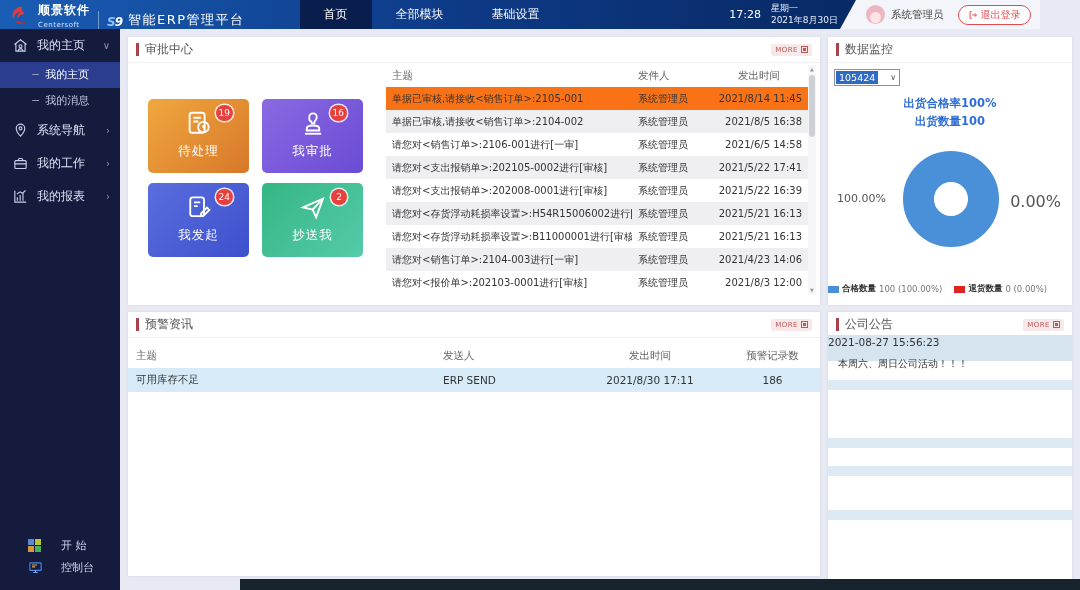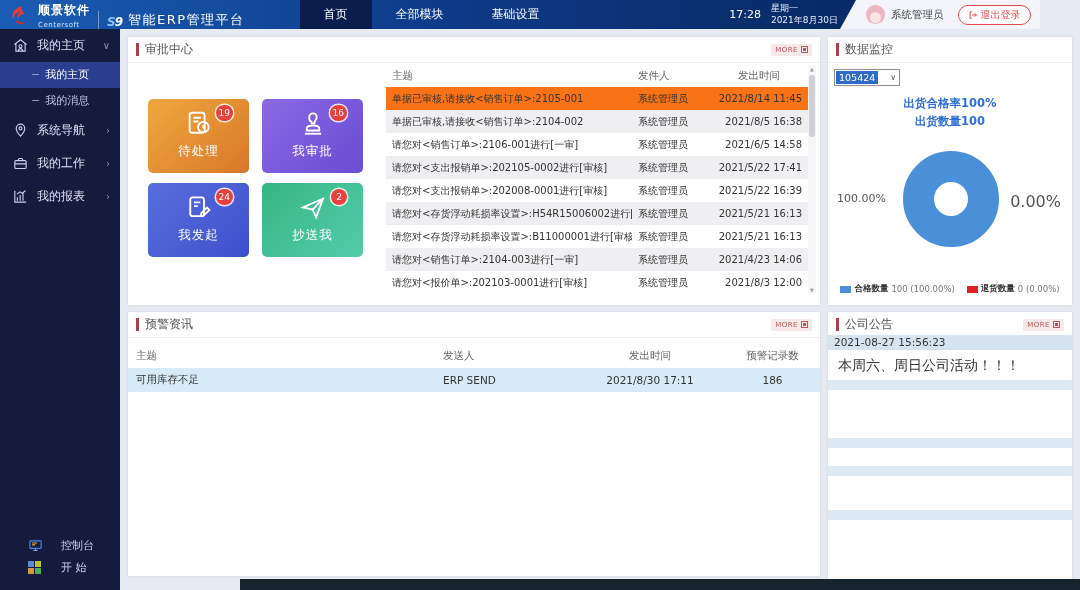--- a/index.html
+++ b/index.html
@@ -87,41 +87,41 @@
   
   #panel-monitor{left:708px;top:8px;width:244px;height:268px}
   .period-select{position:absolute;left:6px;top:32px;width:66px;height:17px;border:1px solid #8a8f99;background:#fff;
     display:flex;align-items:center;cursor:pointer}
   .period-select .val{background:#2f6bc4;color:#fff;font-size:9.5px;padding:1px 3px;margin-left:1px}
   .period-select .chev{margin-left:auto;margin-right:3px;color:#555;font-size:8px}
   .stat-lines{position:absolute;left:0;top:58px;width:244px;text-align:center;color:#2e6cd6;font-weight:bold;font-size:11.5px;line-height:1.55}
   .donut{position:absolute;left:75px;top:114px;width:96px;height:96px;border-radius:50%;border:31px solid #4a90d9}
   .pct-left{position:absolute;left:9px;top:155px;font-size:11px;color:#555}
   .pct-right{position:absolute;right:11px;top:155px;font-size:16px;color:#555}
-  .legend{position:absolute;left:0;bottom:10px;width:244px;display:flex;justify-content:center;gap:12px;font-size:8.5px;color:#333}
+  .legend{position:absolute;left:0;bottom:10px;width:244px;display:flex;justify-content:flex-start;gap:12px;font-size:8.5px;color:#333}
   .legend .li{display:flex;align-items:center;gap:3px}
   .legend .sw{width:11px;height:7px;display:inline-block}
   .legend .sw.blue{background:#4a90d9}
   .legend .sw.red{background:#e02222}
   .legend .lname{font-weight:bold}
   .legend .lval{color:#777}
 
   
   #panel-alerts{left:8px;top:283px;width:692px;height:264px}
   .whead,.wrow{display:grid;grid-template-columns:1fr 140px 150px 95px;align-items:center;font-size:10.5px}
   .whead{height:24px;color:#666;margin-top:6px}
   .wrow{height:24px;color:#333;background:#d6eaf8}
   .wcell{padding-left:8px;white-space:nowrap;overflow:hidden}
   .wcell.c-time,.wcell.c-count{text-align:center;padding-left:0}
 
   
   #panel-ann{left:708px;top:283px;width:244px;height:272px}
-  .ann-ts{position:absolute;left:0;top:23px;width:244px;height:15px;background:#d6e4f0;font-size:10.5px;color:#333;
-    line-height:15px;padding-left:6px;cursor:pointer}
-  .ann-body{position:absolute;left:0;top:38px;width:220px;font-size:14px;color:#333;padding:7px 10px}
+  .ann-ts{position:absolute;left:0;top:23px;width:244px;height:26px;background:#d6e4f0;font-size:10.5px;color:#333;
+    line-height:15px;cursor:pointer}
+  .ann-body{position:absolute;left:0;top:38px;width:220px;font-size:10px;color:#333;padding:7px 10px}
   .ann-strip{position:absolute;left:0;width:244px;height:10px;background:#dde9f3}
 
   
   .bottom-strip{position:absolute;left:120px;bottom:0;width:960px;height:11px;background:#17242d}
 </style>
 </head>
 <body>
 
 <div class="topbar">
   <div class="logo-wrap">
@@ -200,35 +200,35 @@
       <path d="M4 4v16h16"></path>
         <path d="M7.5 18v-5M11.5 18v-8M15.5 18V7"></path>
         <path d="M7 8.5l4.5-3 3 2L19 3.5"></path>
     </svg>
     <span>我的报表</span>
     <span class="chev">›</span>
   </div>
 
   <div class="side-bottom">
     <div class="brow">
+      <span class="start-grid">
+        <span style="background:#5a8bd0"></span>
+          <span style="background:#b5c832"></span>
+        <span style="background:#d49a3a"></span>
+          <span style="background:#4ab05a"></span>
+      </span>
+      <span>开 始</span>
+    </div>
+    <div class="brow">
       <svg class="b-icon" viewBox="0 0 24 24" fill="none" stroke="#4a86e8" stroke-width="1.8">
         <rect x="3" y="4.5" width="18" height="12" rx="1"></rect>
           <path d="M8.5 20h7M12 16.5V20" stroke="#7aa6f0"></path>
           <path d="M6.5 8h8M6.5 11h5" stroke="#e0b13c"></path>
       </svg>
       <span>控制台</span>
-    </div>
-    <div class="brow">
-      <span class="start-grid">
-        <span style="background:#5a8bd0"></span>
-          <span style="background:#b5c832"></span>
-        <span style="background:#d49a3a"></span>
-          <span style="background:#4ab05a"></span>
-      </span>
-      <span>开 始</span>
     </div>
   </div>
 </div>
 
 <div class="main">
 
   <div class="panel" id="panel-approval">
     <div class="p-head">
       <span class="red-bar"></span>
       <span class="p-title">审批中心</span>

